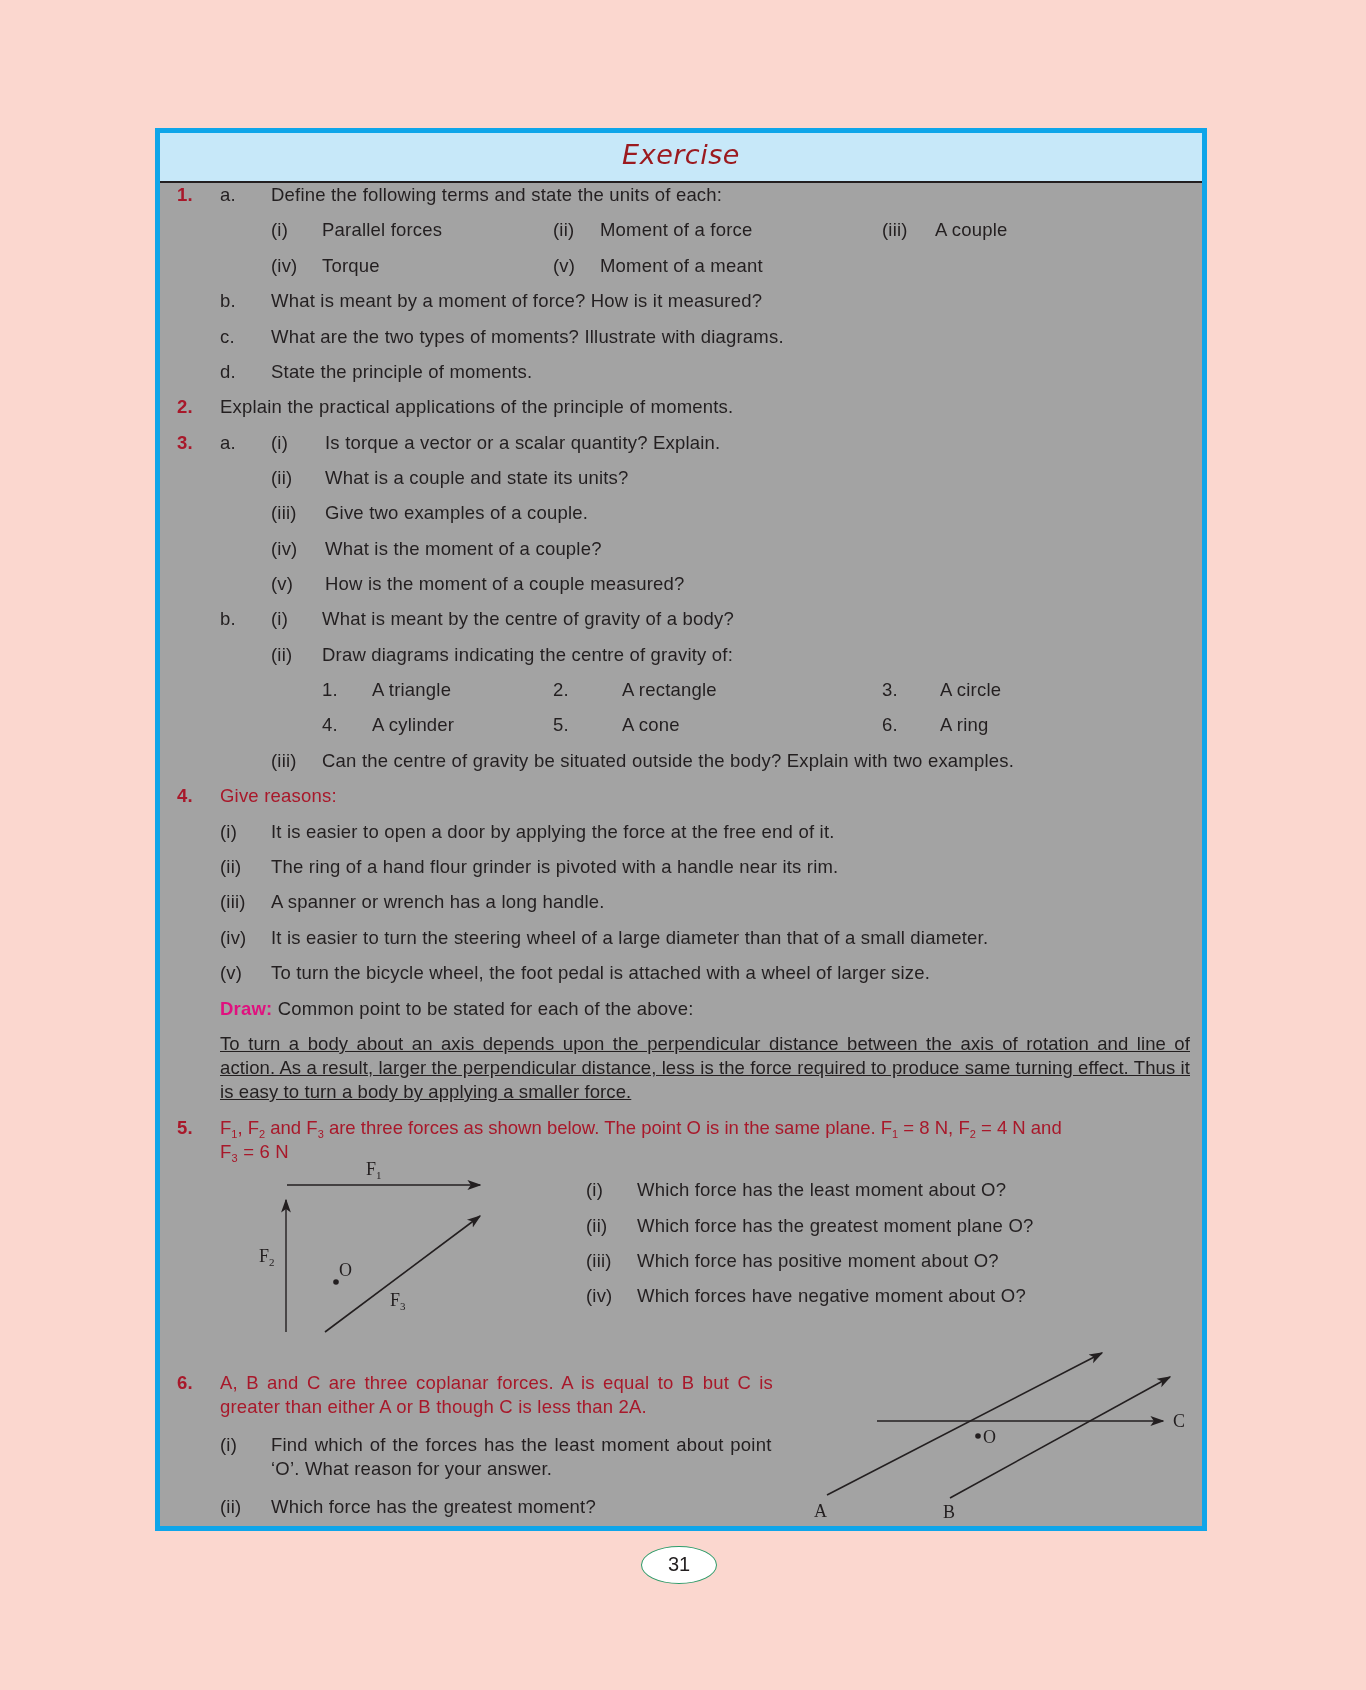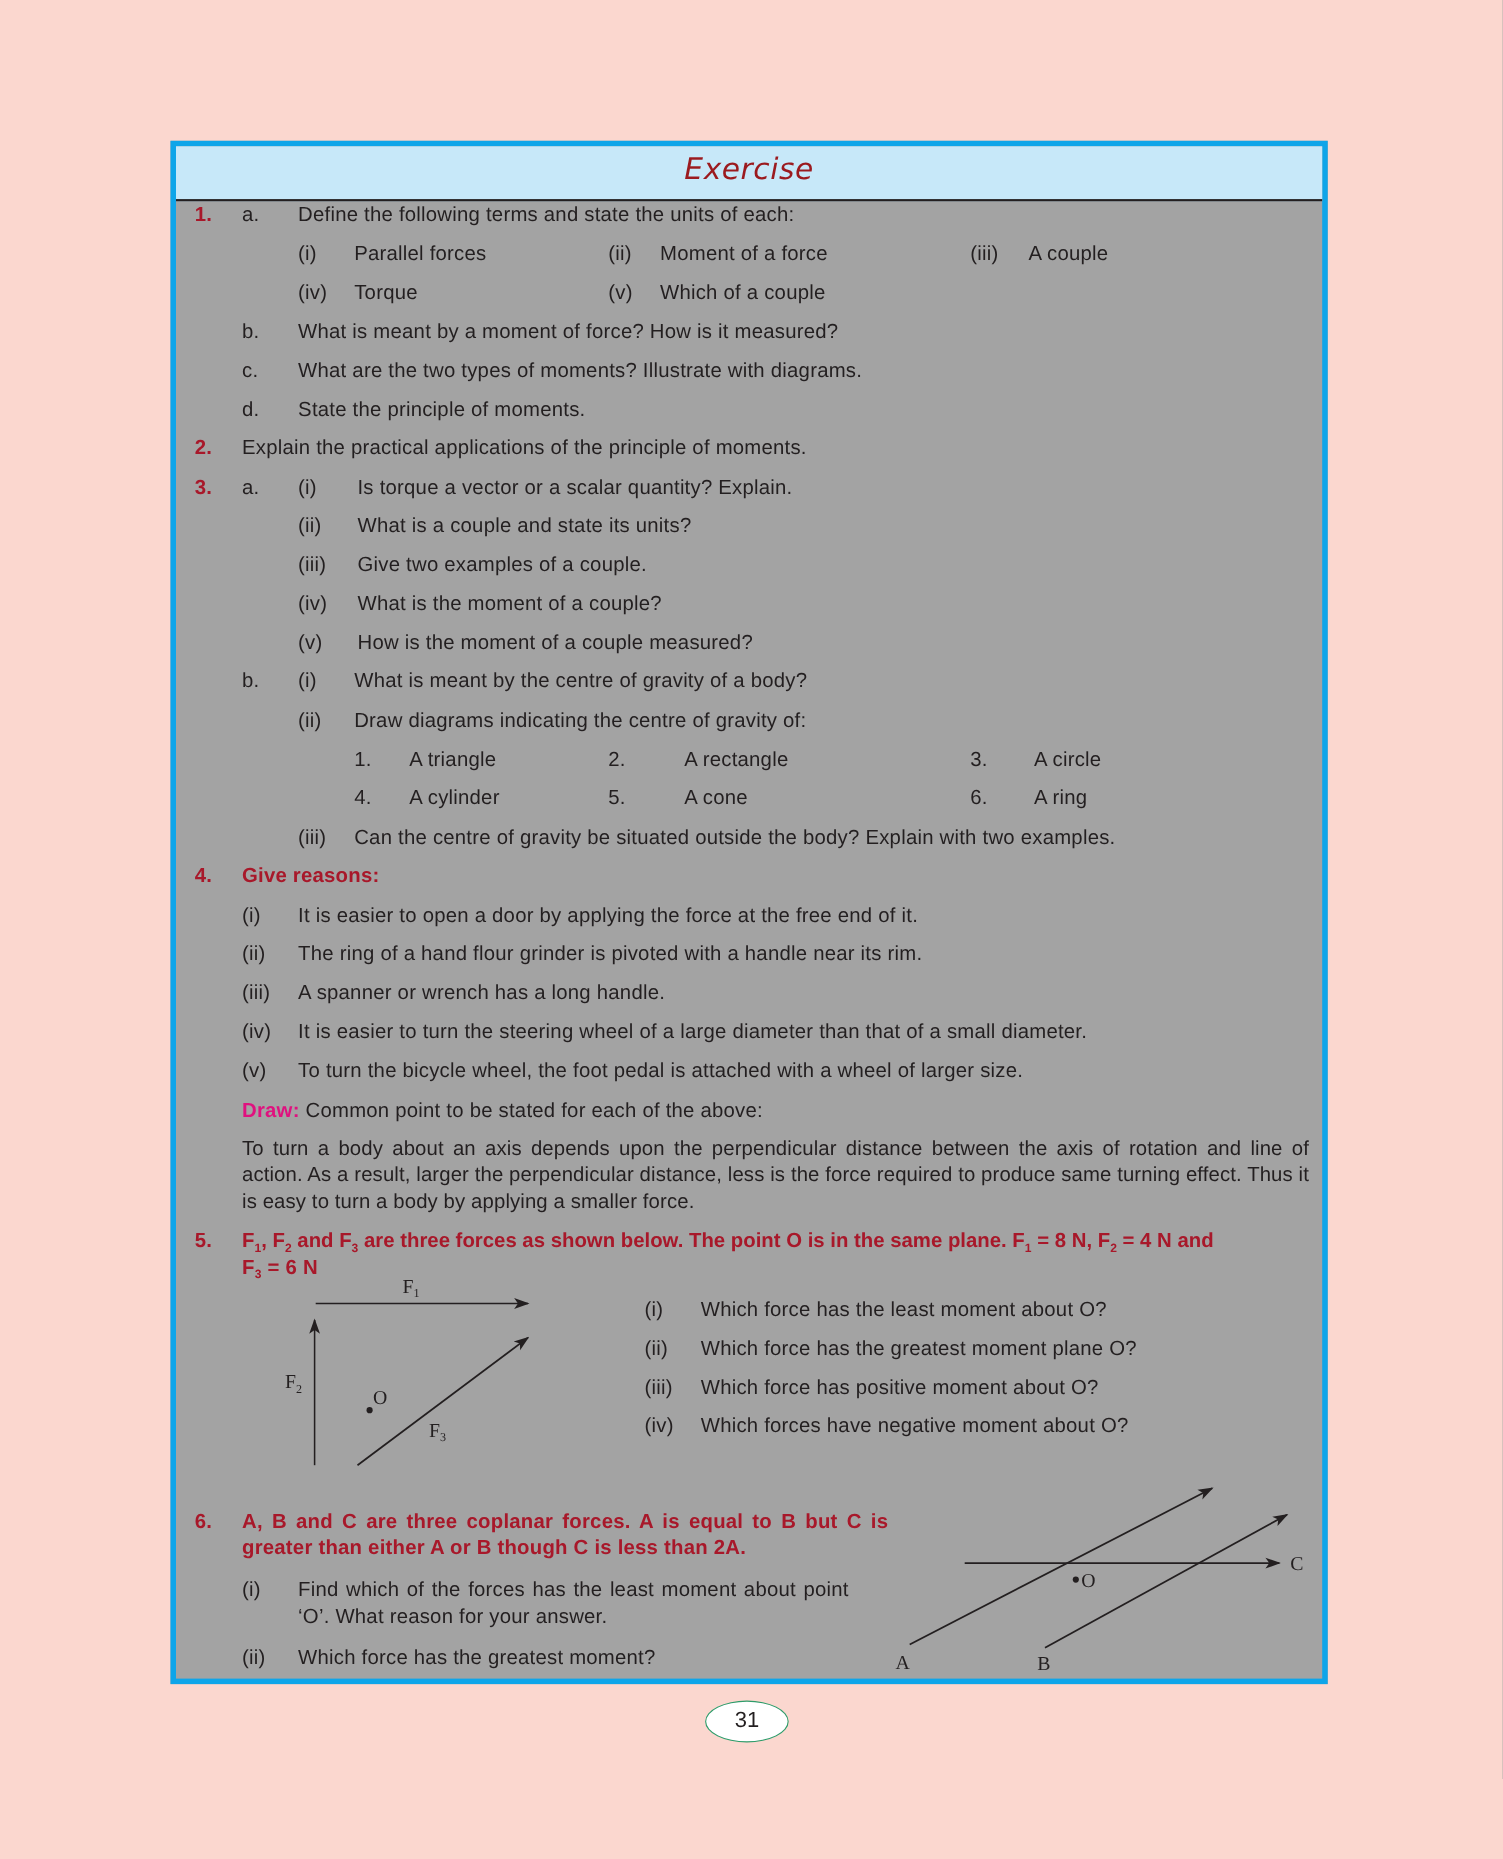--- a/index.html
+++ b/index.html
@@ -19,25 +19,26 @@
   .title {
     position:absolute; left:0; right:0; top:6px; text-align:center;
     font-family:"DejaVu Sans", sans-serif; font-style:italic; font-size:27px;
     color:#9b1a1f; letter-spacing:0.5px;
   }
   .ln {
     position:absolute; font-size:18.5px; line-height:22px; white-space:nowrap;
     transform:translateY(-11px); letter-spacing:0.2px;
   }
   .num { color:#a8182a; font-weight:bold; }
-  .red { color:#a8182a; font-weight:bold; }
+  .red { color:#a8182a; font-weight:normal; }
   .hint { color:#e0117f; font-weight:bold; }
   .para {
     position:absolute; font-size:18.5px; line-height:24px; text-align:justify;
     letter-spacing:0.1px;
+    text-decoration:underline;
   }
   sub { font-size:11px; vertical-align:-4px; line-height:0; }
   .diagram { position:absolute; left:0; top:0; overflow:visible; }
   .dlabel { font-family:"Liberation Serif", serif; font-size:18px; fill:#231f20; }
   .dsub { font-family:"Liberation Serif", serif; font-size:11px; fill:#231f20; }
   .pagenum {
     position:absolute; left:641px; top:1546px; width:76px; height:38px;
     border:1.5px solid #2e9c6a; border-radius:50%; background:#ffffff;
     box-sizing:border-box; text-align:center; line-height:35px; font-size:20px;
   }
@@ -59,21 +60,21 @@
   <span class="ln" style="left:271px;top:230px">(i)</span>
   <span class="ln" style="left:322px;top:230px">Parallel forces</span>
   <span class="ln" style="left:553px;top:230px">(ii)</span>
   <span class="ln" style="left:600px;top:230px">Moment of a force</span>
   <span class="ln" style="left:882px;top:230px">(iii)</span>
   <span class="ln" style="left:935px;top:230px">A couple</span>
 
   <span class="ln" style="left:271px;top:266px">(iv)</span>
   <span class="ln" style="left:322px;top:266px">Torque</span>
   <span class="ln" style="left:553px;top:266px">(v)</span>
-  <span class="ln" style="left:600px;top:266px">Which of a couple</span>
+  <span class="ln" style="left:600px;top:266px">Moment of a meant</span>
 
   <span class="ln" style="left:220px;top:301px">b.</span>
   <span class="ln" style="left:271px;top:301px">What is meant by a moment of force? How is it measured?</span>
   <span class="ln" style="left:220px;top:337px">c.</span>
   <span class="ln" style="left:271px;top:337px">What are the two types of moments? Illustrate with diagrams.</span>
   <span class="ln" style="left:220px;top:372px">d.</span>
   <span class="ln" style="left:271px;top:372px">State the principle of moments.</span>
 </div>
 
 <div>

